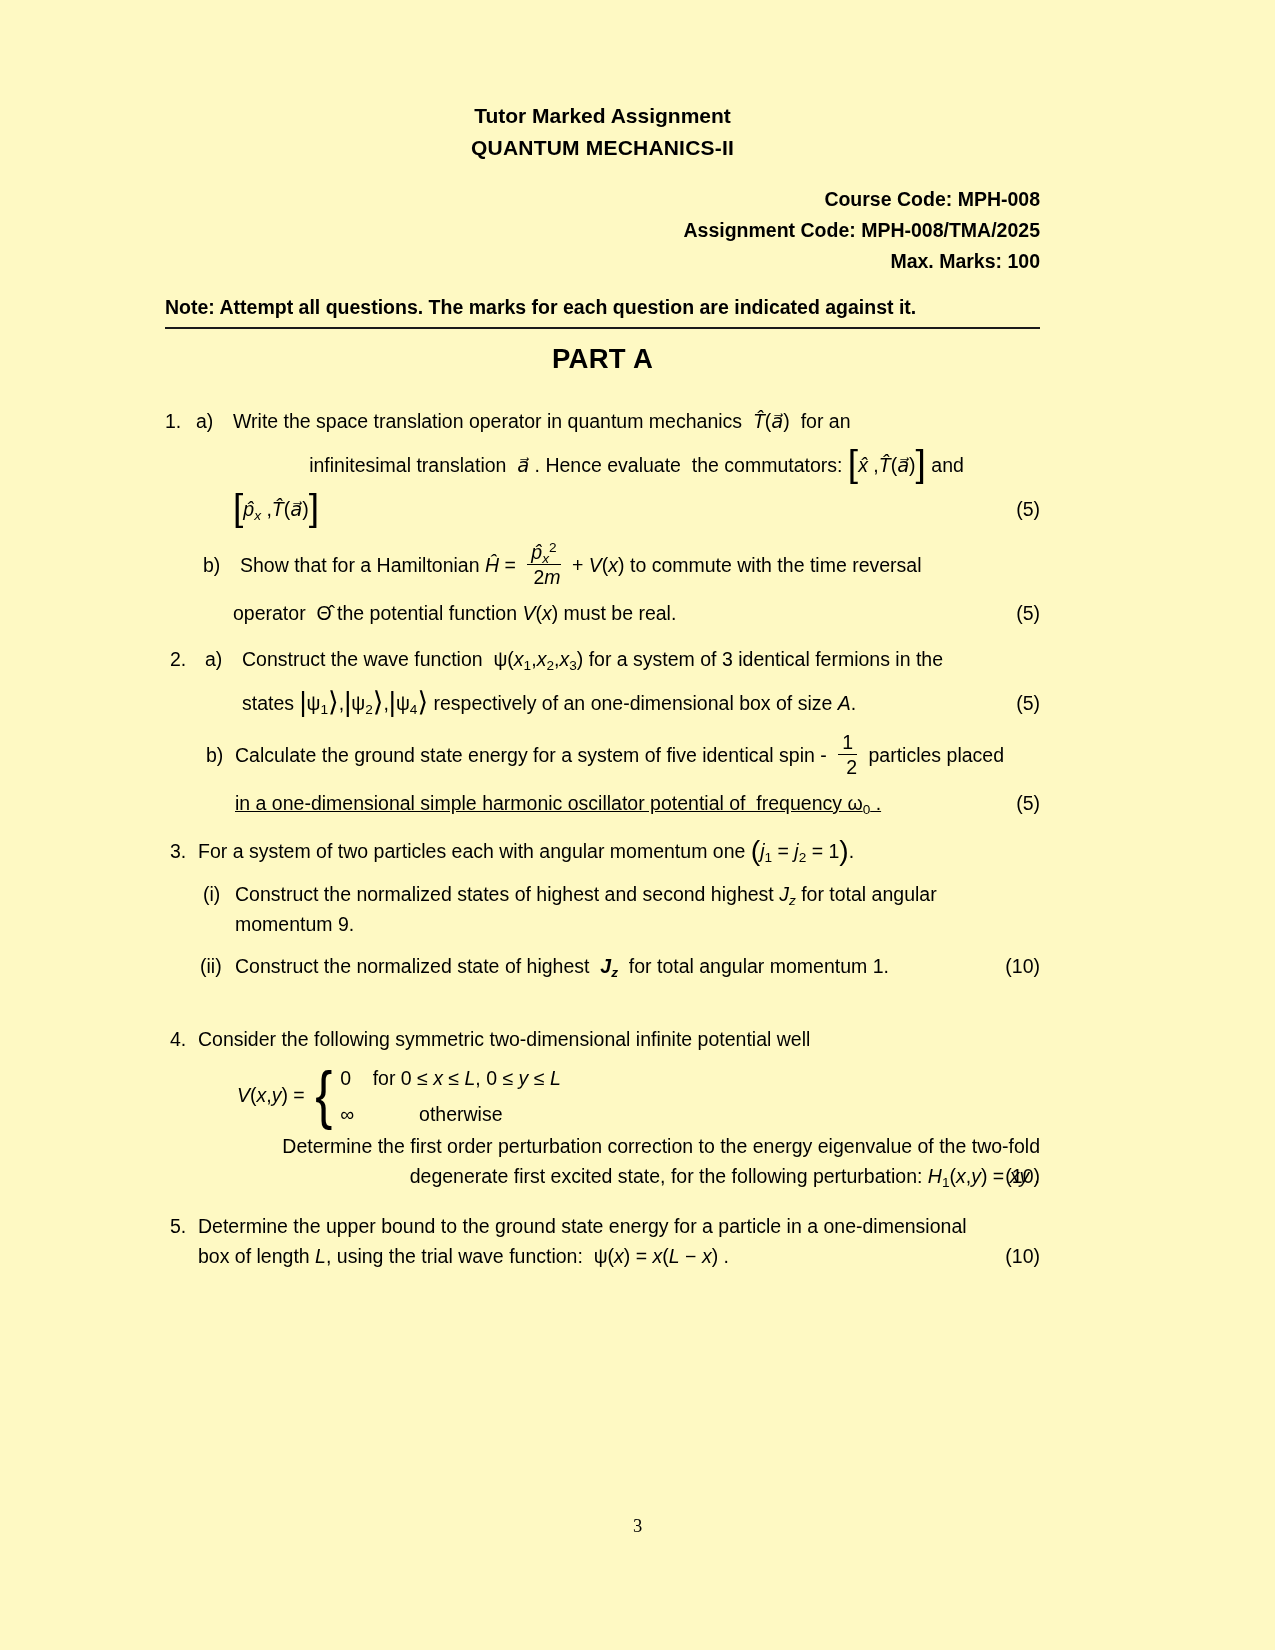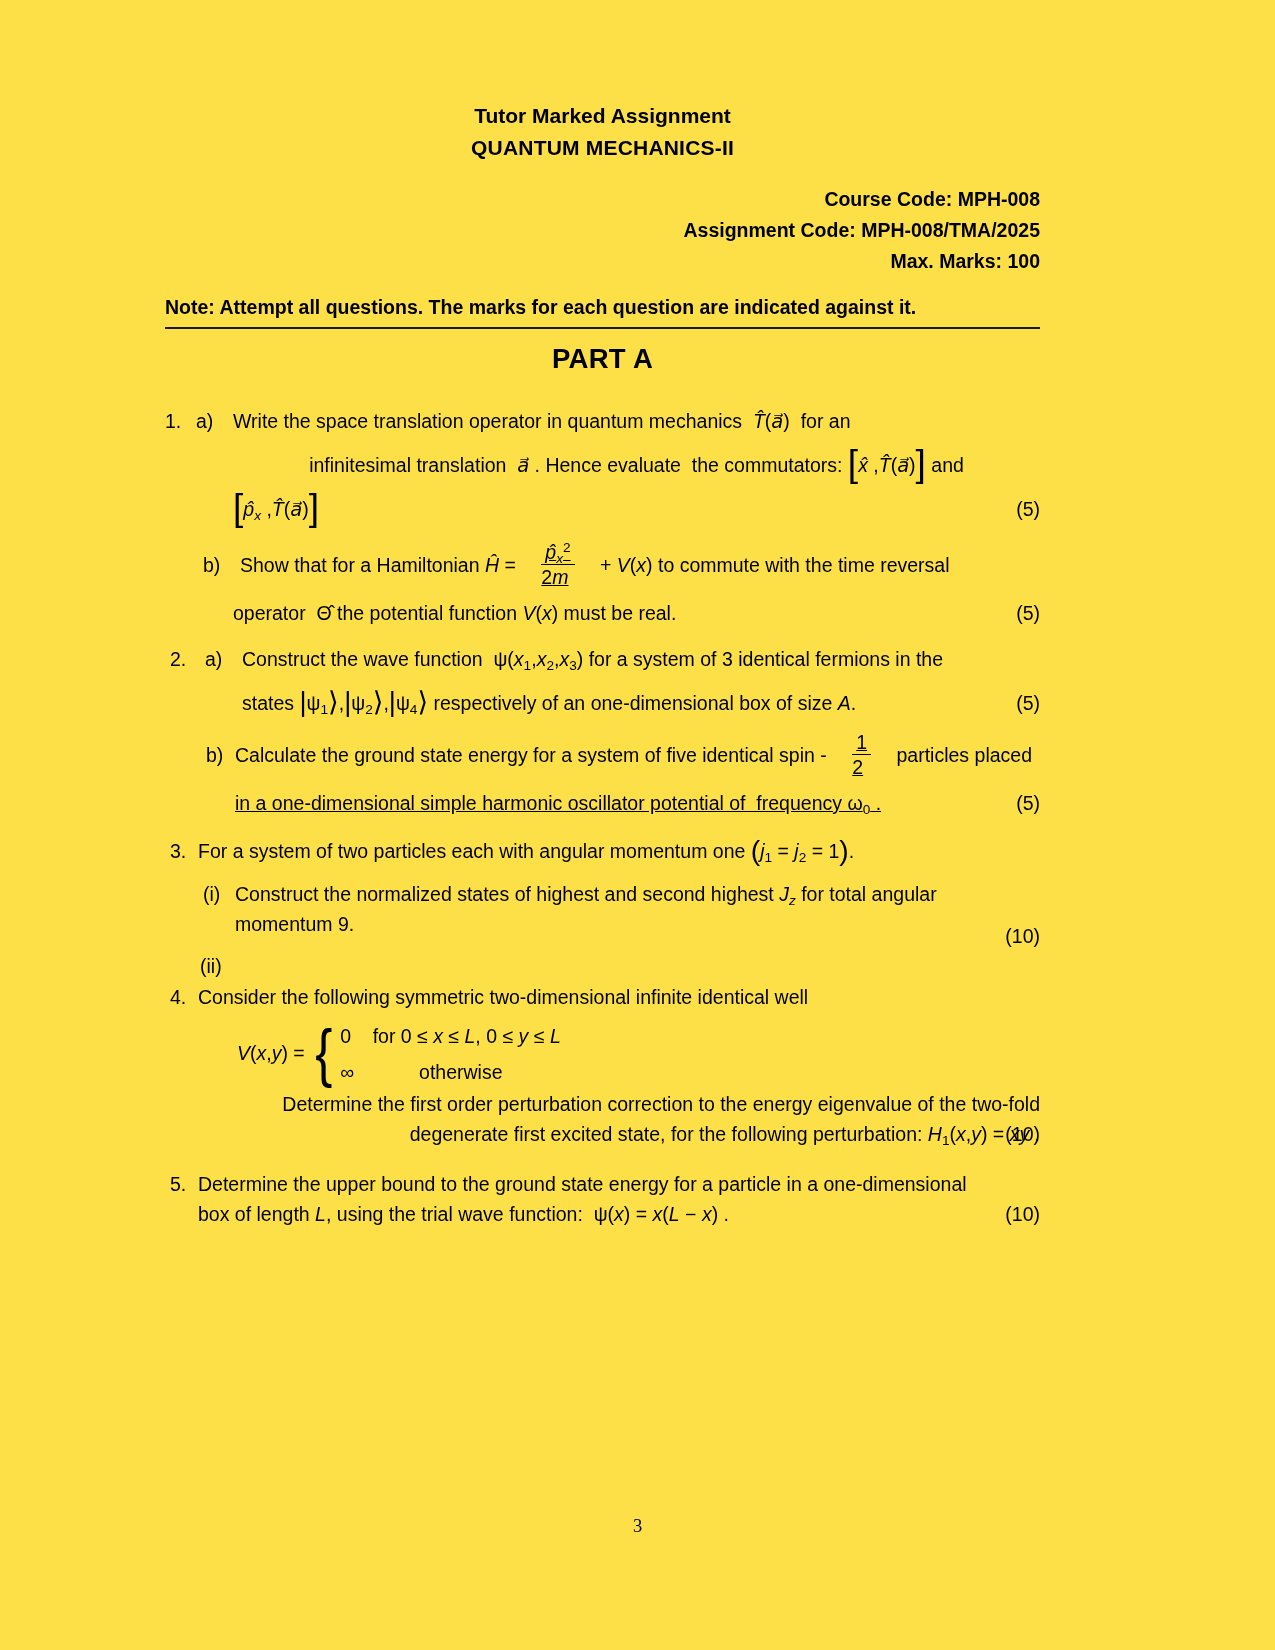--- a/index.html
+++ b/index.html
@@ -1,19 +1,19 @@
 <!DOCTYPE html>
 <html><head>
 <meta charset="utf-8">
 <style>
   * { margin:0; padding:0; box-sizing:border-box; }
   html,body { background:#888; }
   .page {
     position:relative; width:1275px; height:1650px; margin:0 auto;
-    background:#fde047; color:#000;
+    background:#fef9c3; color:#000;
     font-family:"Liberation Sans","DejaVu Sans",sans-serif;
     font-size:19.5px; overflow:hidden;
   }
   .content { position:absolute; left:165px; top:0; width:875px; }
 
   
   .title-block { margin-top:100px; text-align:center; font-weight:bold; }
   .doc-title { font-size:21px; line-height:31px; }
   .doc-subtitle { font-size:21px; line-height:33px; letter-spacing:0.2px; }
   .meta-block { margin-top:20px; text-align:right; font-weight:bold; line-height:31px; }
@@ -25,21 +25,21 @@
   .line { position:relative; line-height:44px; }
   .line.sp36 { line-height:36px; }
   .line.sp30 { line-height:30px; }
   .lbl { position:absolute; top:0; }
   .marks { position:absolute; right:0; bottom:0; }
   i { font-style:italic; }
   sub { font-size:70%; vertical-align:-4px; line-height:0; }
   sup { font-size:70%; vertical-align:7px; line-height:0; }
 
   
-  .frac { display:inline-block; vertical-align:middle; text-align:left; line-height:1.15; margin:0 20px; position:relative; top:-2px;text-decoration:underline; }
+  .frac { display:inline-block; vertical-align:middle; text-align:right; line-height:1.15; margin:0 6px; position:relative; top:-2px; }
   .fnum { display:block; border-bottom:1.6px solid #000; padding:0 4px 1px; }
   .fden { display:block; padding-top:1px; }
   .tbr { font-size:190%; font-weight:300; vertical-align:middle; line-height:0.9; position:relative; top:-3px; }
   .tpr { font-size:145%; font-weight:300; vertical-align:middle; line-height:1; position:relative; top:-2px; }
   .kd  { font-size:140%; font-weight:300; vertical-align:middle; line-height:1; position:relative; top:-3px; }
 
   
   .formula-row { display:flex; align-items:center; margin:8px 0 4px 0; padding-left:72px; }
   .brace { font-size:64px; font-weight:200; line-height:0.85; margin:0 6px 0 8px; transform:scaleX(0.8); }
   .cases { display:inline-flex; flex-direction:column; gap:10px; line-height:26px; }
@@ -126,29 +126,30 @@
           <span class="lbl" style="left:38px;">(i)</span>
           <span>Construct the normalized states of highest and second highest <i>J<sub>z</sub></i> for total angular</span>
         </div>
         <div class="line sp30" style="padding-left:70px;">
           <span>momentum 9.</span>
         </div>
       </div>
       <div style="margin-top:12px;">
         <div class="line sp30" style="padding-left:70px;">
           <span class="lbl" style="left:35px;">(ii)</span>
+          <span>Construct the normalized state of highest &nbsp;<b><i>J<sub>z</sub></i></b> &nbsp;for total angular momentum 1.</span>
           <span class="marks">(10)</span>
         </div>
       </div>
     </div>
 
     <div class="question" style="margin-top:40px;">
       <div class="line sp36" style="padding-left:33px;">
         <span class="lbl" style="left:5px;">4.</span>
-        <span>Consider the following symmetric two-dimensional infinite identical well</span>
+        <span>Consider the following symmetric two-dimensional infinite potential well</span>
       </div>
       <div class="formula-row">
         <span><i>V</i>(<i>x</i>,<i>y</i>) =</span>
         <span class="brace">{</span>
         <span class="cases">
           <span>0&nbsp;&nbsp;&nbsp;&nbsp;for 0 ≤ <i>x</i> ≤ <i>L</i>, 0 ≤ <i>y</i> ≤ <i>L</i></span>
           <span>∞&nbsp;&nbsp;&nbsp;&nbsp;&nbsp;&nbsp;&nbsp;&nbsp;&nbsp;&nbsp;&nbsp;&nbsp;otherwise</span>
         </span>
       </div>
       <div style="margin-top:0;text-align:right;">

